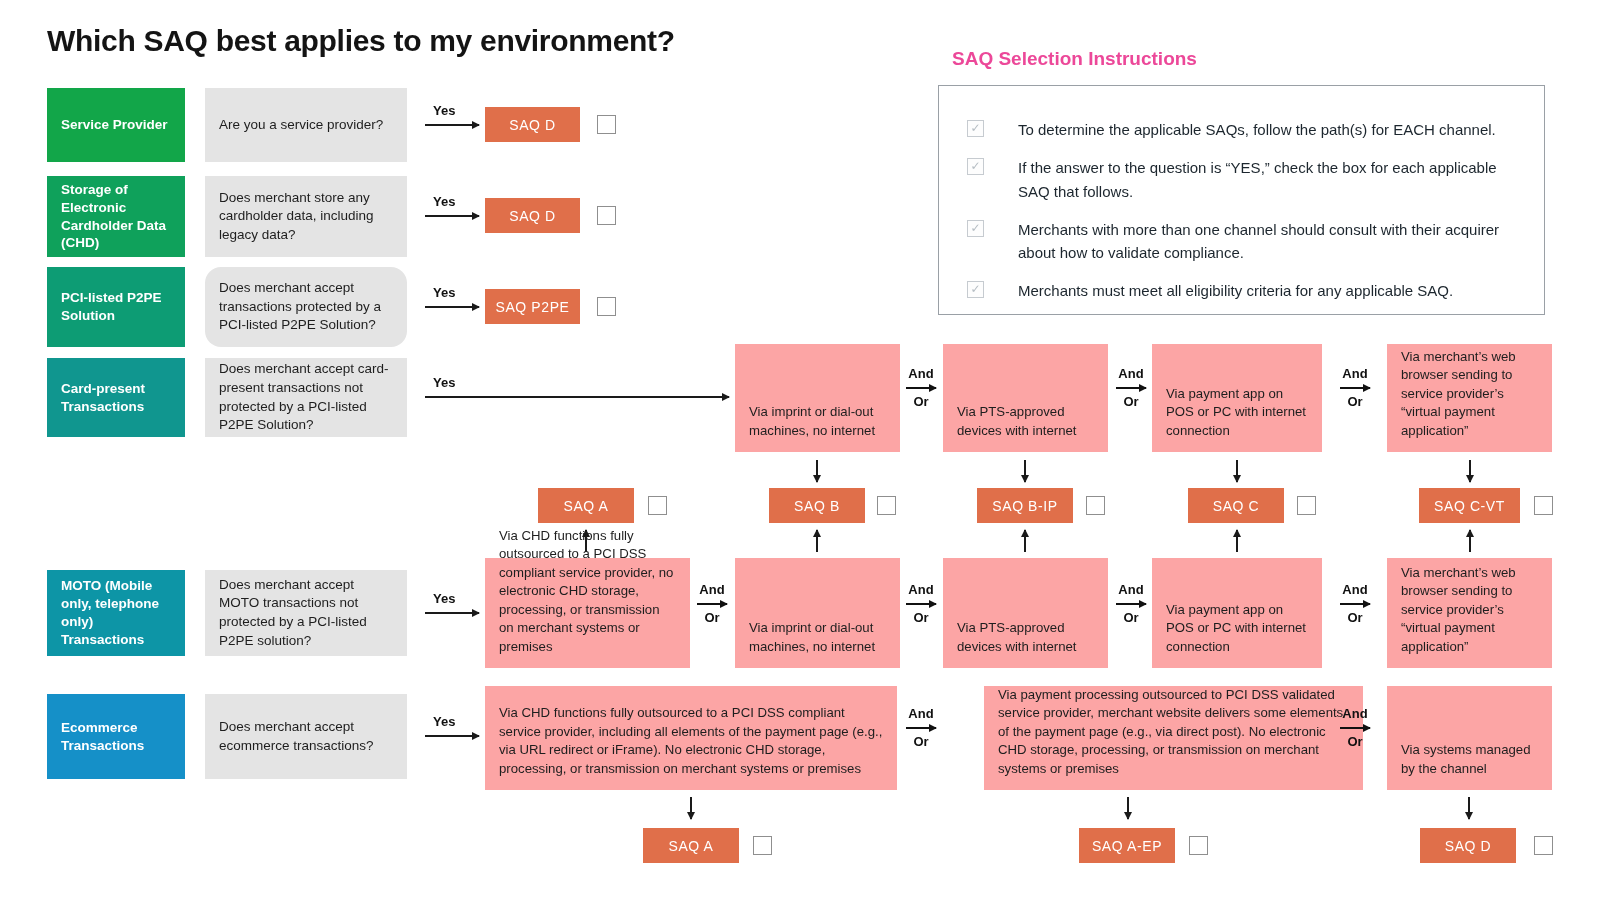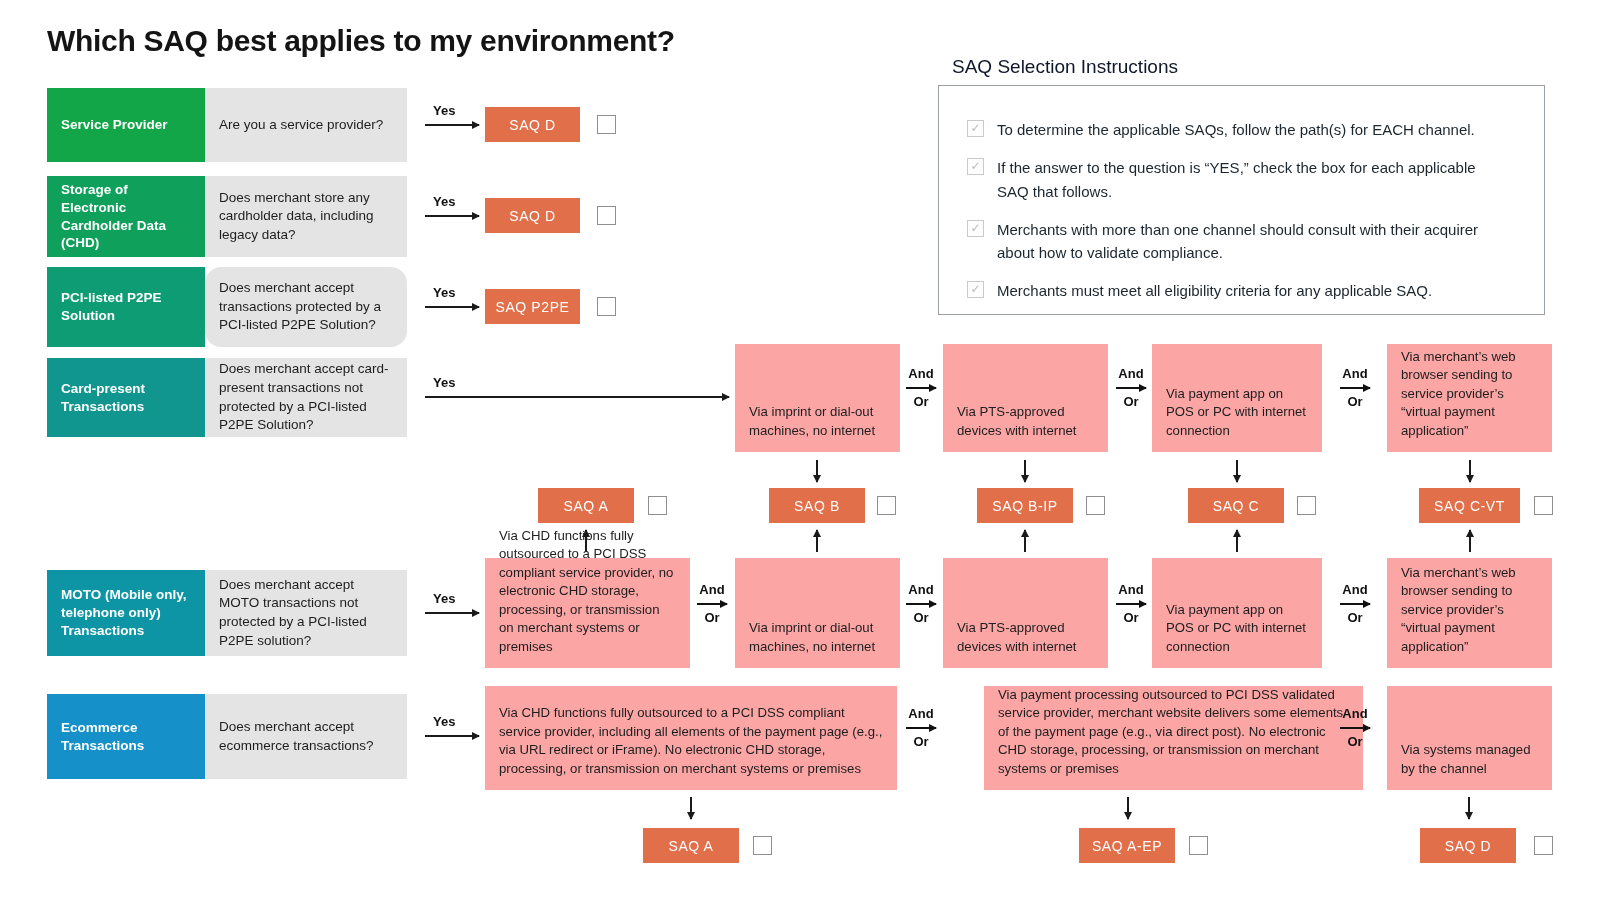--- a/index.html
+++ b/index.html
@@ -2,21 +2,21 @@
 <html><head>
 <meta charset="utf-8">
 <style>
   * { margin:0; padding:0; box-sizing:border-box; }
   html,body { background:#fff; }
   body { font-family:"Liberation Sans","DejaVu Sans",sans-serif; color:#1d1d1f; }
   .canvas { position:relative; width:1600px; height:906px; background:#fff; overflow:hidden; }
 
   .title { position:absolute; left:47px; top:24px; font-size:30px; font-weight:700; letter-spacing:-0.3px; color:#141414; }
 
-  .cat-box { position:absolute; left:47px; width:158px; display:flex; align-items:center; padding:10px 12px 10px 14px;
+  .cat-box { position:absolute; left:47px; width:138px; display:flex; align-items:center; padding:10px 12px 10px 14px;
              color:#fff; font-size:13.5px; font-weight:700; line-height:1.32; }
   .q-box  { position:absolute; left:205px; width:202px; background:#e4e4e4; display:flex; align-items:center;
             padding:10px 12px 10px 14px; font-size:13.5px; line-height:1.38; color:#1e1e1e; }
   .m-box  { position:absolute; background:#fca5a5; display:flex; align-items:flex-end;
             padding:12px 14px; font-size:13.2px; line-height:1.4; color:#1e1e1e; }
   .saq-box { position:absolute; height:35px; display:flex; align-items:center; justify-content:center;
              color:#fff; font-size:14px; font-weight:400; letter-spacing:0.6px; }
   .cb { position:absolute; width:19px; height:19px; background:#fff; border:1px solid #8f8f8f; }
 
   .yes-label { position:absolute; font-size:13px; font-weight:700; color:#111; }
@@ -29,27 +29,27 @@
   .arr-r { position:absolute; height:2px; background:#1a1a1a; }
   .arr-r::after { content:""; position:absolute; right:-1px; top:-3.5px;
            border-left:8px solid #1a1a1a; border-top:4.5px solid transparent; border-bottom:4.5px solid transparent; }
   .arr-d { position:absolute; width:2px; background:#1a1a1a; }
   .arr-d::after { content:""; position:absolute; bottom:-1px; left:-3.5px;
            border-top:8px solid #1a1a1a; border-left:4.5px solid transparent; border-right:4.5px solid transparent; }
   .arr-u { position:absolute; width:2px; background:#1a1a1a; }
   .arr-u::after { content:""; position:absolute; top:-1px; left:-3.5px;
            border-bottom:8px solid #1a1a1a; border-left:4.5px solid transparent; border-right:4.5px solid transparent; }
 
-  .instr-title { position:absolute; left:952px; top:48px; font-size:19px; font-weight:400; color:#0f172a;margin-top:8px; }
+  .instr-title { position:absolute; left:952px; top:48px; font-size:19px; font-weight:700; color:#ec4899; }
   .instr-panel { position:absolute; left:938px; top:85px; width:607px; height:230px; border:1px solid #9aa0a6;
                  padding:32px 26px 0 28px; display:flex; flex-direction:column; gap:15px; }
   .instr-item { display:flex; align-items:flex-start; }
   .instr-cb { flex:0 0 auto; width:17px; height:17px; border:1px solid #c6cbd0; background:#fdfdfd; color:#b4bcc2;
               font-size:12px; line-height:15px; text-align:center; margin-top:2px; }
-  .instr-text { margin-left:13px; font-size:15px; line-height:1.55; color:#1c262e; max-width:498px; }
+  .instr-text { margin-left:34px; font-size:15px; line-height:1.55; color:#1c262e; max-width:498px; }
 </style>
 </head>
 <body>
 
 <div class="canvas">
 
   <div class="title">Which SAQ best applies to my environment?</div>
 
   <div class="cat-box" style="top: 88px; height: 74px; background: rgb(18, 166, 73);">
       <span>Service Provider</span>

